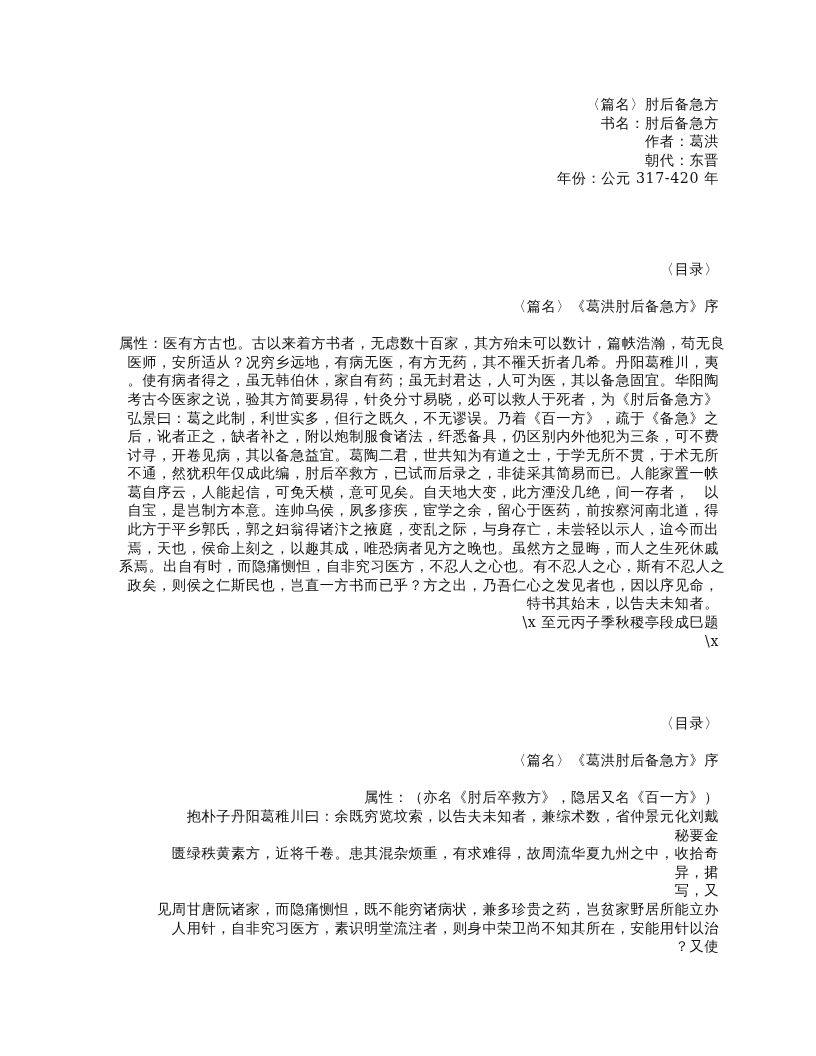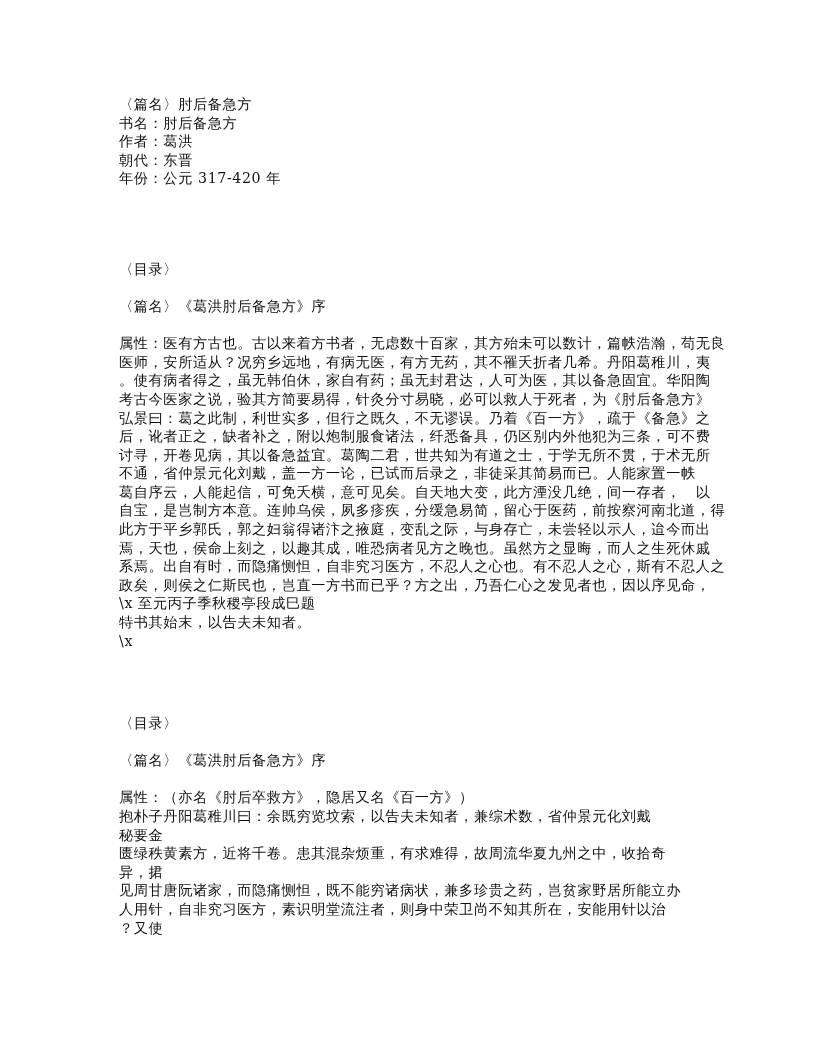--- a/index.html
+++ b/index.html
@@ -2,21 +2,21 @@
 <html><head>
 <meta charset="utf-8">
 <style>
   html, body { margin: 0; padding: 0; background: #ffffff; }
   body { width: 816px; height: 1056px; position: relative; overflow: hidden; }
   .page {
     position: absolute; left: 119px; top: 95px; width: 600px;
     font-family: "DejaVu Serif", "Liberation Serif", serif;
     font-size: 14.2px; line-height: 18.6px; color: #111111;
   }
-  .line { display: block; white-space: pre; height: 18.6px; letter-spacing: 0.6px; }
+  .line { display: block; white-space: pre; height: 18.6px; letter-spacing: 0.6px; text-align: right; }
   .gap { display: block; }
   .g1 { height: 18.6px; }
   .g3 { height: 55.8px; }
 </style>
 </head>
 <body>
 
 <div class="page">
   <div>
     <span class="line">〈篇名〉肘后备急方</span>
@@ -35,45 +35,46 @@
     <span class="line">〈篇名〉《葛洪肘后备急方》序</span>
     <span class="gap g1"></span>
     <div>
       <span class="line">属性：医有方古也。古以来着方书者，无虑数十百家，其方殆未可以数计，篇帙浩瀚，苟无良</span>
       <span class="line">医师，安所适从？况穷乡远地，有病无医，有方无药，其不罹夭折者几希。丹阳葛稚川，夷</span>
       <span class="line">。使有病者得之，虽无韩伯休，家自有药；虽无封君达，人可为医，其以备急固宜。华阳陶</span>
       <span class="line">考古今医家之说，验其方简要易得，针灸分寸易晓，必可以救人于死者，为《肘后备急方》</span>
       <span class="line">弘景曰：葛之此制，利世实多，但行之既久，不无谬误。乃着《百一方》，疏于《备急》之</span>
       <span class="line">后，讹者正之，缺者补之，附以炮制服食诸法，纤悉备具，仍区别内外他犯为三条，可不费</span>
       <span class="line">讨寻，开卷见病，其以备急益宜。葛陶二君，世共知为有道之士，于学无所不贯，于术无所</span>
-      <span class="line">不通，省仲景元化刘戴，盖一方一论，已试而后录之，非徒采其简易而已。人能家置一帙</span>
+      <span class="line">不通，然犹积年仅成此编，肘后卒救方，已试而后录之，非徒采其简易而已。人能家置一帙</span>
       <span class="line">葛自序云，人能起信，可免夭横，意可见矣。自天地大变，此方湮没几绝，间一存者，　以</span>
-      <span class="line">自宝，是岂制方本意。连帅乌侯，夙多疹疾，分缓急易简，留心于医药，前按察河南北道，得</span>
+      <span class="line">自宝，是岂制方本意。连帅乌侯，夙多疹疾，宦学之余，留心于医药，前按察河南北道，得</span>
       <span class="line">此方于平乡郭氏，郭之妇翁得诸汴之掖庭，变乱之际，与身存亡，未尝轻以示人，迨今而出</span>
       <span class="line">焉，天也，侯命上刻之，以趣其成，唯恐病者见方之晚也。虽然方之显晦，而人之生死休戚</span>
       <span class="line">系焉。出自有时，而隐痛恻怛，自非究习医方，不忍人之心也。有不忍人之心，斯有不忍人之</span>
       <span class="line">政矣，则侯之仁斯民也，岂直一方书而已乎？方之出，乃吾仁心之发见者也，因以序见命，</span>
+      <span class="line">特书其始末，以告夫未知者。</span>
       <span class="line">\x 至元丙子季秋稷亭段成巳题</span>
-      <span class="line">特书其始末，以告夫未知者。</span>
       <span class="line">\x</span>
     </div>
   </div>
 
   <span class="gap g3"></span>
   <span class="gap" style="height:8px"></span>
 
   <div>
     <span class="line">〈目录〉</span>
     <span class="gap g1"></span>
     <span class="line">〈篇名〉《葛洪肘后备急方》序</span>
     <span class="gap g1"></span>
     <div>
       <span class="line">属性：（亦名《肘后卒救方》，隐居又名《百一方》）</span>
       <span class="line">抱朴子丹阳葛稚川曰：余既穷览坟索，以告夫未知者，兼综术数，省仲景元化刘戴</span>
       <span class="line">秘要金</span>
       <span class="line">匮绿秩黄素方，近将千卷。患其混杂烦重，有求难得，故周流华夏九州之中，收拾奇</span>
       <span class="line">异，捃</span>
+      <span class="line">写，又</span>
       <span class="line">见周甘唐阮诸家，而隐痛恻怛，既不能穷诸病状，兼多珍贵之药，岂贫家野居所能立办</span>
       <span class="line">人用针，自非究习医方，素识明堂流注者，则身中荣卫尚不知其所在，安能用针以治</span>
       <span class="line">？又使</span>
     </div>
   </div>
 </div>
 
 </body></html>

